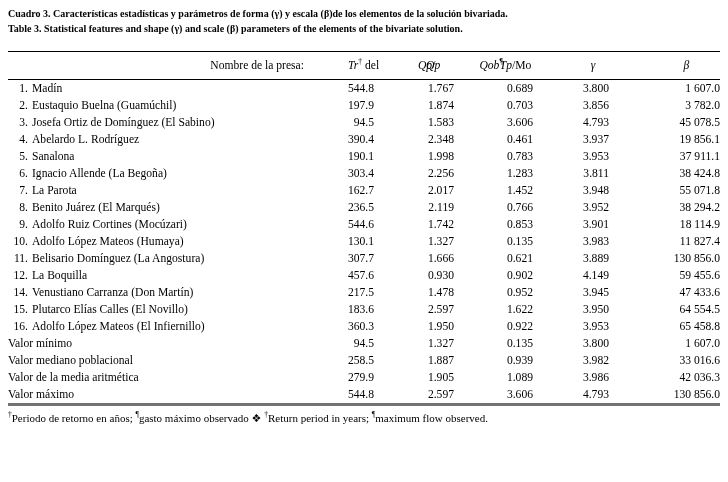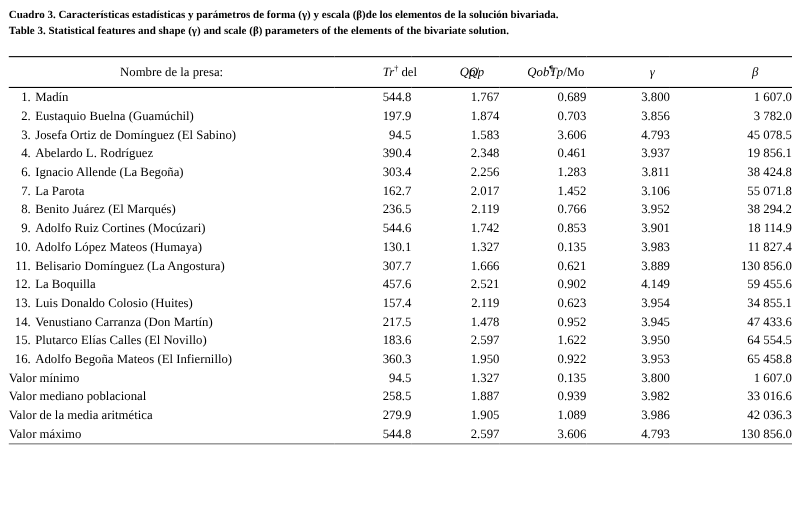--- a/index.html
+++ b/index.html
@@ -15,26 +15,26 @@
   sup{font-size:7.5px;line-height:0;}
   table{
     width:712px;border-collapse:collapse;table-layout:fixed;
     margin-top:15px;font-size:11.6px;
   }
   thead th{
     border-top:1px solid #000;border-bottom:1px solid #000;
     height:27px;font-weight:normal;font-size:11.6px;
     vertical-align:middle;padding:0;white-space:nowrap;
   }
-  th.col-name{text-align:center;}
+  th.col-name{text-align:right;}
   th.col-head{text-align:center;}
   tbody td{height:17px;line-height:17px;font-size:11.6px;padding:0;white-space:nowrap;}
   td.col-name{text-align:left;}
   td.col-num{text-align:right;}
-  tbody tr:last-child td{border-bottom:1px solid #737373;}
+  tbody tr:last-child td{border-bottom:3px solid #737373;}
   .rownum{display:inline-block;width:20px;text-align:right;margin-right:4px;}
   .footnote{font-size:11px;margin-top:6px;white-space:nowrap;}
 </style>
 </head>
 <body>
 
 <div class="page">
 
   <div>
     <div class="title-line">Cuadro 3. Características estadísticas y parámetros de forma (γ) y escala (β)de los elementos de la solución bivariada.</div>
@@ -87,33 +87,41 @@
         </tr>
         <tr>
           <td class="col-name"><span class="rownum">4.</span><span>Abelardo L. Rodríguez</span></td>
           <td class="col-num">390.4</td>
           <td class="col-num">2.348</td>
           <td class="col-num">0.461</td>
           <td class="col-num">3.937</td>
           <td class="col-num">19 856.1</td>
         </tr>
         <tr>
+          <td class="col-name"><span class="rownum">5.</span><span>Sanalona</span></td>
+          <td class="col-num">190.1</td>
+          <td class="col-num">1.998</td>
+          <td class="col-num">0.783</td>
+          <td class="col-num">3.953</td>
+          <td class="col-num">37 911.1</td>
+        </tr>
+        <tr>
           <td class="col-name"><span class="rownum">6.</span><span>Ignacio Allende (La Begoña)</span></td>
           <td class="col-num">303.4</td>
           <td class="col-num">2.256</td>
           <td class="col-num">1.283</td>
           <td class="col-num">3.811</td>
           <td class="col-num">38 424.8</td>
         </tr>
         <tr>
           <td class="col-name"><span class="rownum">7.</span><span>La Parota</span></td>
           <td class="col-num">162.7</td>
           <td class="col-num">2.017</td>
           <td class="col-num">1.452</td>
-          <td class="col-num">3.106</td>
+          <td class="col-num">3.948</td>
           <td class="col-num">55 071.8</td>
         </tr>
         <tr>
           <td class="col-name"><span class="rownum">8.</span><span>Benito Juárez (El Marqués)</span></td>
           <td class="col-num">236.5</td>
           <td class="col-num">2.119</td>
           <td class="col-num">0.766</td>
           <td class="col-num">3.952</td>
           <td class="col-num">38 294.2</td>
         </tr>
@@ -137,51 +145,43 @@
           <td class="col-name"><span class="rownum">11.</span><span>Belisario Domínguez (La Angostura)</span></td>
           <td class="col-num">307.7</td>
           <td class="col-num">1.666</td>
           <td class="col-num">0.621</td>
           <td class="col-num">3.889</td>
           <td class="col-num">130 856.0</td>
         </tr>
         <tr>
           <td class="col-name"><span class="rownum">12.</span><span>La Boquilla</span></td>
           <td class="col-num">457.6</td>
-          <td class="col-num">2.521</td>
+          <td class="col-num">0.930</td>
           <td class="col-num">0.902</td>
           <td class="col-num">4.149</td>
           <td class="col-num">59 455.6</td>
-        </tr>
-        <tr>
-          <td class="col-name"><span class="rownum">13.</span><span>Luis Donaldo Colosio (Huites)</span></td>
-          <td class="col-num">157.4</td>
-          <td class="col-num">2.119</td>
-          <td class="col-num">0.623</td>
-          <td class="col-num">3.954</td>
-          <td class="col-num">34 855.1</td>
         </tr>
         <tr>
           <td class="col-name"><span class="rownum">14.</span><span>Venustiano Carranza (Don Martín)</span></td>
           <td class="col-num">217.5</td>
           <td class="col-num">1.478</td>
           <td class="col-num">0.952</td>
           <td class="col-num">3.945</td>
           <td class="col-num">47 433.6</td>
         </tr>
         <tr>
           <td class="col-name"><span class="rownum">15.</span><span>Plutarco Elías Calles (El Novillo)</span></td>
           <td class="col-num">183.6</td>
           <td class="col-num">2.597</td>
           <td class="col-num">1.622</td>
           <td class="col-num">3.950</td>
           <td class="col-num">64 554.5</td>
         </tr>
         <tr>
-          <td class="col-name"><span class="rownum">16.</span><span>Adolfo Begoña Mateos (El Infiernillo)</span></td>
+          <td class="col-name"><span class="rownum">16.</span><span>Adolfo López Mateos (El Infiernillo)</span></td>
           <td class="col-num">360.3</td>
           <td class="col-num">1.950</td>
           <td class="col-num">0.922</td>
           <td class="col-num">3.953</td>
           <td class="col-num">65 458.8</td>
         </tr>
         <tr>
           <td class="col-name"><span>Valor mínimo</span></td>
           <td class="col-num">94.5</td>
           <td class="col-num">1.327</td>
@@ -209,14 +209,15 @@
           <td class="col-name"><span>Valor máximo</span></td>
           <td class="col-num">544.8</td>
           <td class="col-num">2.597</td>
           <td class="col-num">3.606</td>
           <td class="col-num">4.793</td>
           <td class="col-num">130 856.0</td>
         </tr>
       </tbody>
   </table>
 
+  <div class="footnote"><sup>†</sup><span>Periodo de retorno en años; </span><sup>¶</sup><span>gasto máximo observado ❖ </span><sup>†</sup><span>Return period in years; </span><sup>¶</sup><span>maximum flow observed.</span></div>
 
 </div>
 
 </body></html>

